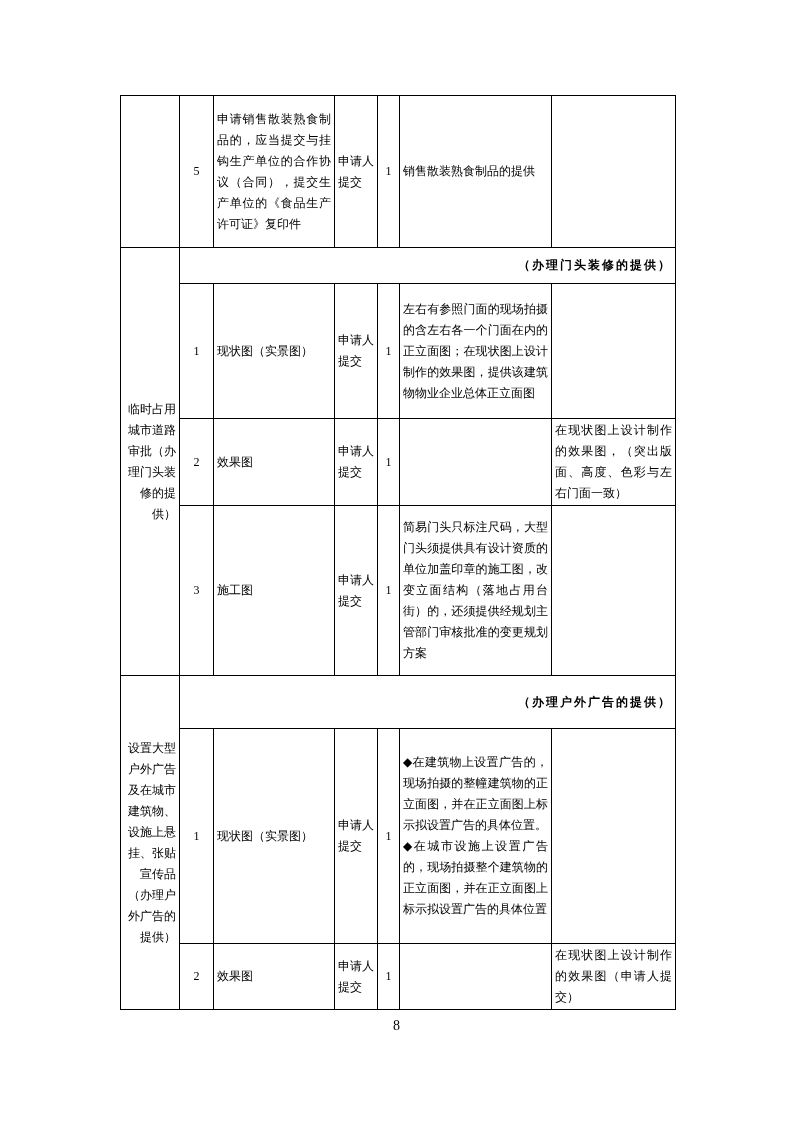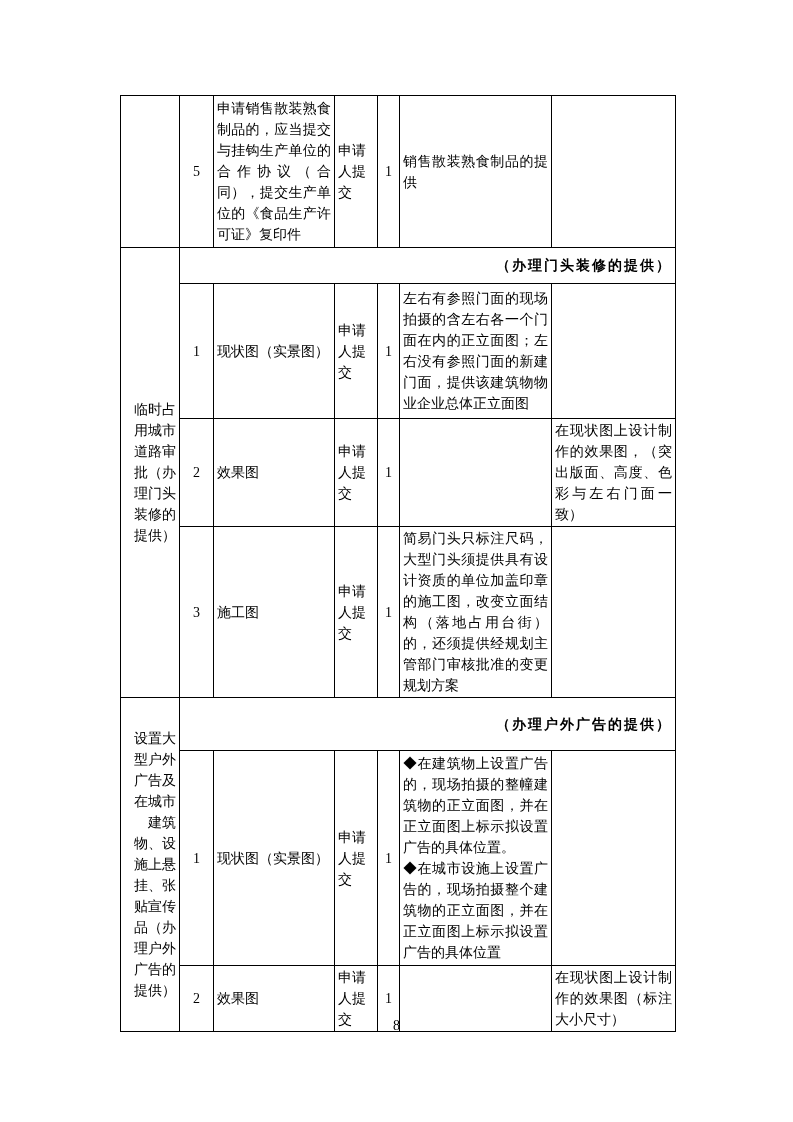--- a/index.html
+++ b/index.html
@@ -19,27 +19,26 @@
   table.doc-table {
     position: absolute;
     left: 120px;
     top: 95px;
     width: 555px;
     border-collapse: collapse;
     table-layout: fixed;
   }
   table.doc-table td {
     border: 1px solid #000000;
-    font-size: 14px;
+    font-size: 12px;
     line-height: 21px;
     vertical-align: middle;
     padding: 1px 3px;
     overflow: hidden;
     word-break: break-all;
-    font-family: Liberation Serif, serif;
   }
   td.cat {
     text-align: right;
     padding: 1px 1px;
     line-height: 23px;
   }
   td.num, td.cnt {
     text-align: center;
     padding: 0;
   }
@@ -104,21 +103,21 @@
       <tr style="height:36px">
         <td class="cat" rowspan="4">临时占用城市道路审批（办理门头装修的提供）</td>
         <td class="section-header" colspan="6">（办理门头装修的提供）</td>
       </tr>
 
       <tr style="height:135px">
         <td class="num">1</td>
         <td class="item">现状图（实景图）</td>
         <td class="submit">申请人提交</td>
         <td class="cnt">1</td>
-        <td class="desc">左右有参照门面的现场拍摄的含左右各一个门面在内的正立面图；左右没有参照门面的新建门面，提供该建筑物物业企业总体正立面图</td>
+        <td class="desc">左右有参照门面的现场拍摄的含左右各一个门面在内的正立面图；在现状图上设计制作的效果图，提供该建筑物物业企业总体正立面图</td>
         <td class="remark"></td>
       </tr>
 
       <tr style="height:87px">
         <td class="num">2</td>
         <td class="item">效果图</td>
         <td class="submit">申请人提交</td>
         <td class="cnt">1</td>
         <td class="desc"></td>
         <td class="remark">在现状图上设计制作的效果图，（突出版面、高度、色彩与左右门面一致）</td>
@@ -147,21 +146,21 @@
 ◆在城市设施上设置广告的，现场拍摄整个建筑物的正立面图，并在正立面图上标示拟设置广告的具体位置</td>
         <td class="remark"></td>
       </tr>
 
       <tr style="height:64px">
         <td class="num">2</td>
         <td class="item">效果图</td>
         <td class="submit">申请人提交</td>
         <td class="cnt">1</td>
         <td class="desc"></td>
-        <td class="remark">在现状图上设计制作的效果图（标注大小尺寸）</td>
+        <td class="remark">在现状图上设计制作的效果图（申请人提交）</td>
       </tr>
 
     </tbody>
   </table>
 
   <div class="page-number">8</div>
 
 </div>
 
 </body></html>

